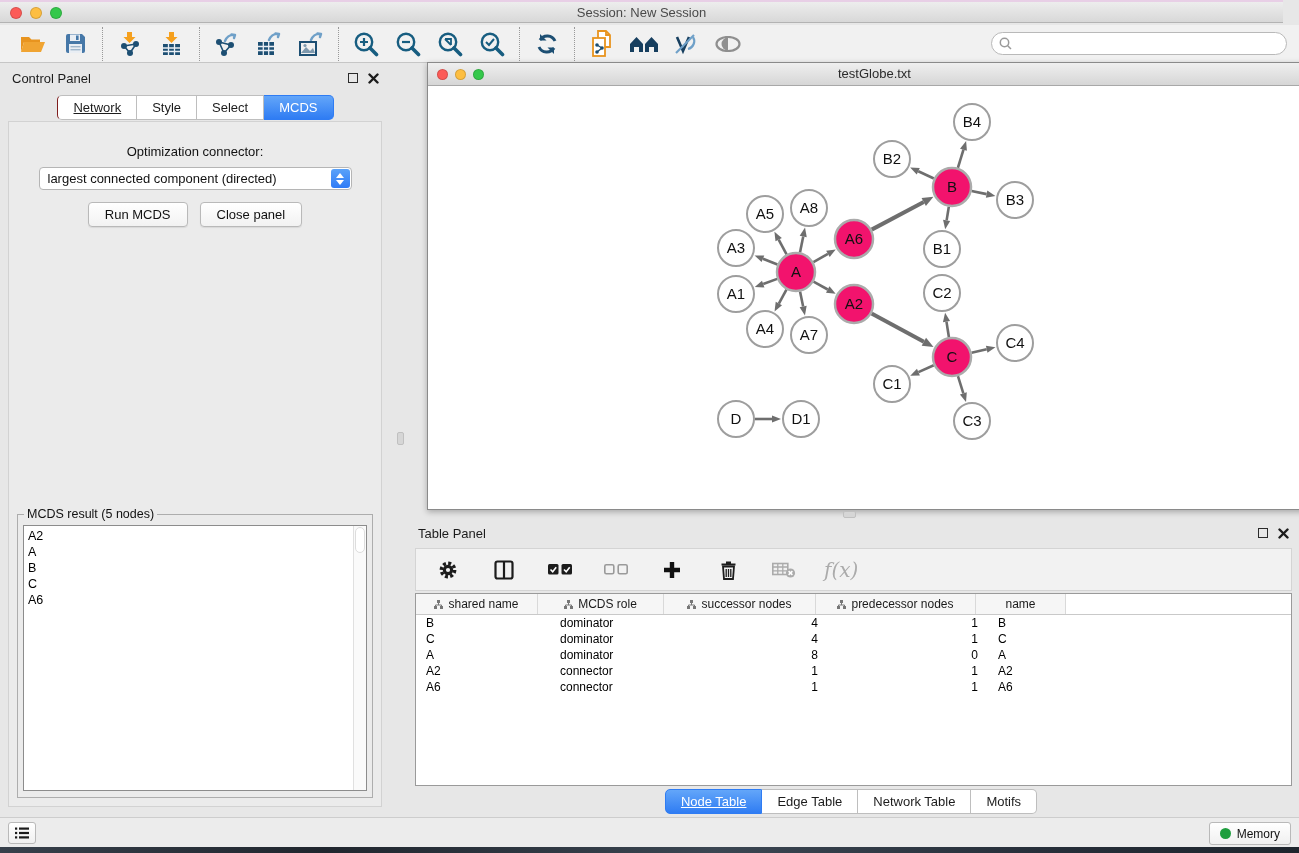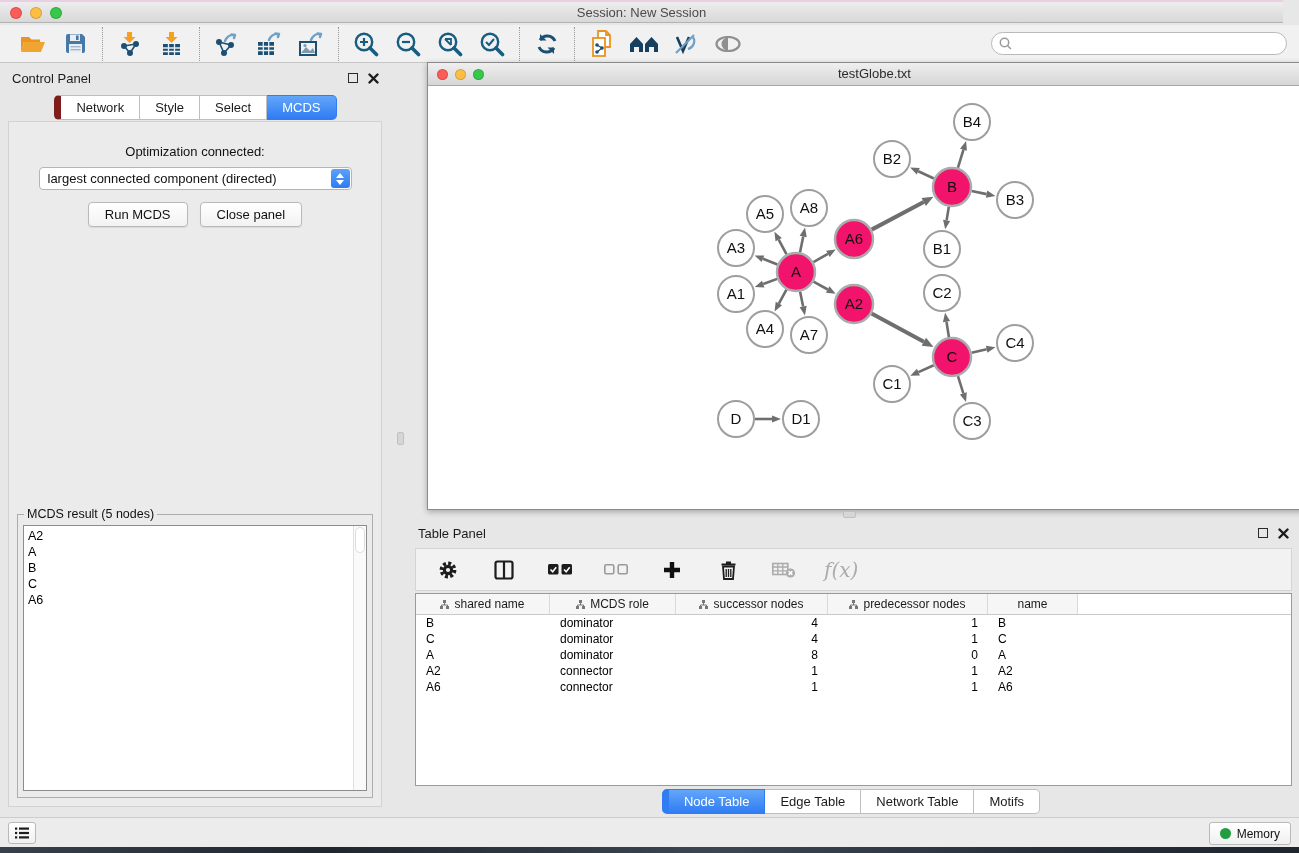--- a/index.html
+++ b/index.html
@@ -27,21 +27,21 @@
     border-radius:12px;background:#fff;display:flex;align-items:center;padding:0 7px;gap:5px;}
   .searchbox input{border:none;outline:none;flex:1;font-size:12px;font-family:"Liberation Sans",sans-serif;background:transparent;}
   
   .control-panel{position:absolute;left:0;top:65px;width:391px;height:750px;}
   .panel-head{height:26px;display:flex;align-items:center;padding:0 12px;font-size:13px;color:#1c1c1c;}
   .panel-head .spacer{flex:1}
   .float-box{width:10px;height:10px;border:1.6px solid #2b2b2b;margin-right:10px;}
   .seg-tabs{display:flex;justify-content:center;margin-top:4px;}
   .seg-tab{font-size:13px;color:#1c1c1c;background:#fff;border:1px solid #BEBEBE;border-left:none;
     padding:4px 15px;line-height:15px;cursor:default;}
-  .seg-tab:first-child{border-left:7px solid #7f1d1d;border-radius:5px 0 0 5px;}
+  .seg-tab:first-child{border-left:1px solid #7f1d1d;border-radius:5px 0 0 5px;text-decoration:underline;}
   .seg-tab:last-child{border-radius:0 5px 5px 0;}
   .seg-tab.active{background:linear-gradient(#63A6F9,#2F7CF3);border-color:#2F7CF3;color:#fff;}
   .cp-body{position:absolute;left:8px;right:9px;top:56px;bottom:8px;background:#EBEBEB;
     border:1px solid #D2D2D2;}
   .opt-label{text-align:center;font-size:13px;color:#111;margin-top:22px;}
   .select{position:relative;margin:8px auto 0 auto;width:313px;height:23px;background:#fff;
     border:1px solid #B5B5B5;border-radius:4px;font-size:13px;line-height:21px;padding:0 26px 0 8px;
     color:#111;white-space:nowrap;overflow:hidden;}
   .select .stepper{position:absolute;right:1px;top:1px;bottom:1px;width:19px;border-radius:3px;
     background:linear-gradient(#5AA2F9,#2E7BF6);display:flex;flex-direction:column;align-items:center;justify-content:center;gap:2px;}
@@ -257,21 +257,21 @@
         <line x1="9.5" y1="1.5" x2="1.5" y2="9.5"></line>
     </svg>
   </div>
   <div class="seg-tabs" id="cp-tabs">
       <span class="seg-tab">Network</span>
       <span class="seg-tab">Style</span>
       <span class="seg-tab">Select</span>
       <span class="seg-tab active">MCDS</span>
     </div>
   <div class="cp-body">
-    <div class="opt-label">Optimization connected:</div>
+    <div class="opt-label">Optimization connector:</div>
     <div class="select">
       <span>largest connected component (directed)</span>
       <span class="stepper">
         <span class="chev up"></span>
           <span class="chev down"></span>
       </span>
     </div>
     <div class="btn-row">
       <button class="mac-btn">Run MCDS</button>
       <button class="mac-btn">Close panel</button>
@@ -447,21 +447,21 @@
         <circle cx="18.5" cy="11" r="4.6" fill="#ABABAB"></circle>
         <path d="M16.6 9.1 l3.8 3.8 M20.4 9.1 l-3.8 3.8" stroke="#fff" stroke-width="1.5"></path>
       </svg>
     </div>
     <div class="tbtn" style="width:auto;">
       <span style="font-family:'DejaVu Serif',serif;font-style:italic;color:#ABABAB;font-size:20px;">f(x)</span>
     </div>
   </div>
   <div class="tp-table">
     <div class="thead" id="table-head">
-        <div class="th" style="width: 134px;">
+        <div class="th" style="width: 122px;">
           <svg width="9" height="9" viewBox="0 0 9 9">
             <rect x="3" y="0" width="3" height="3" fill="#777"></rect>
             <rect x="0" y="6" width="3" height="3" fill="#777"></rect>
             <rect x="6" y="6" width="3" height="3" fill="#777"></rect>
             <path d="M4.5 3 v2 M1.5 6 v-1 h6 v1" stroke="#777" fill="none"></path>
           </svg>
           <span>shared name</span>
         </div>
         <div class="th" style="width: 126px;">
           <svg width="9" height="9" viewBox="0 0 9 9">

